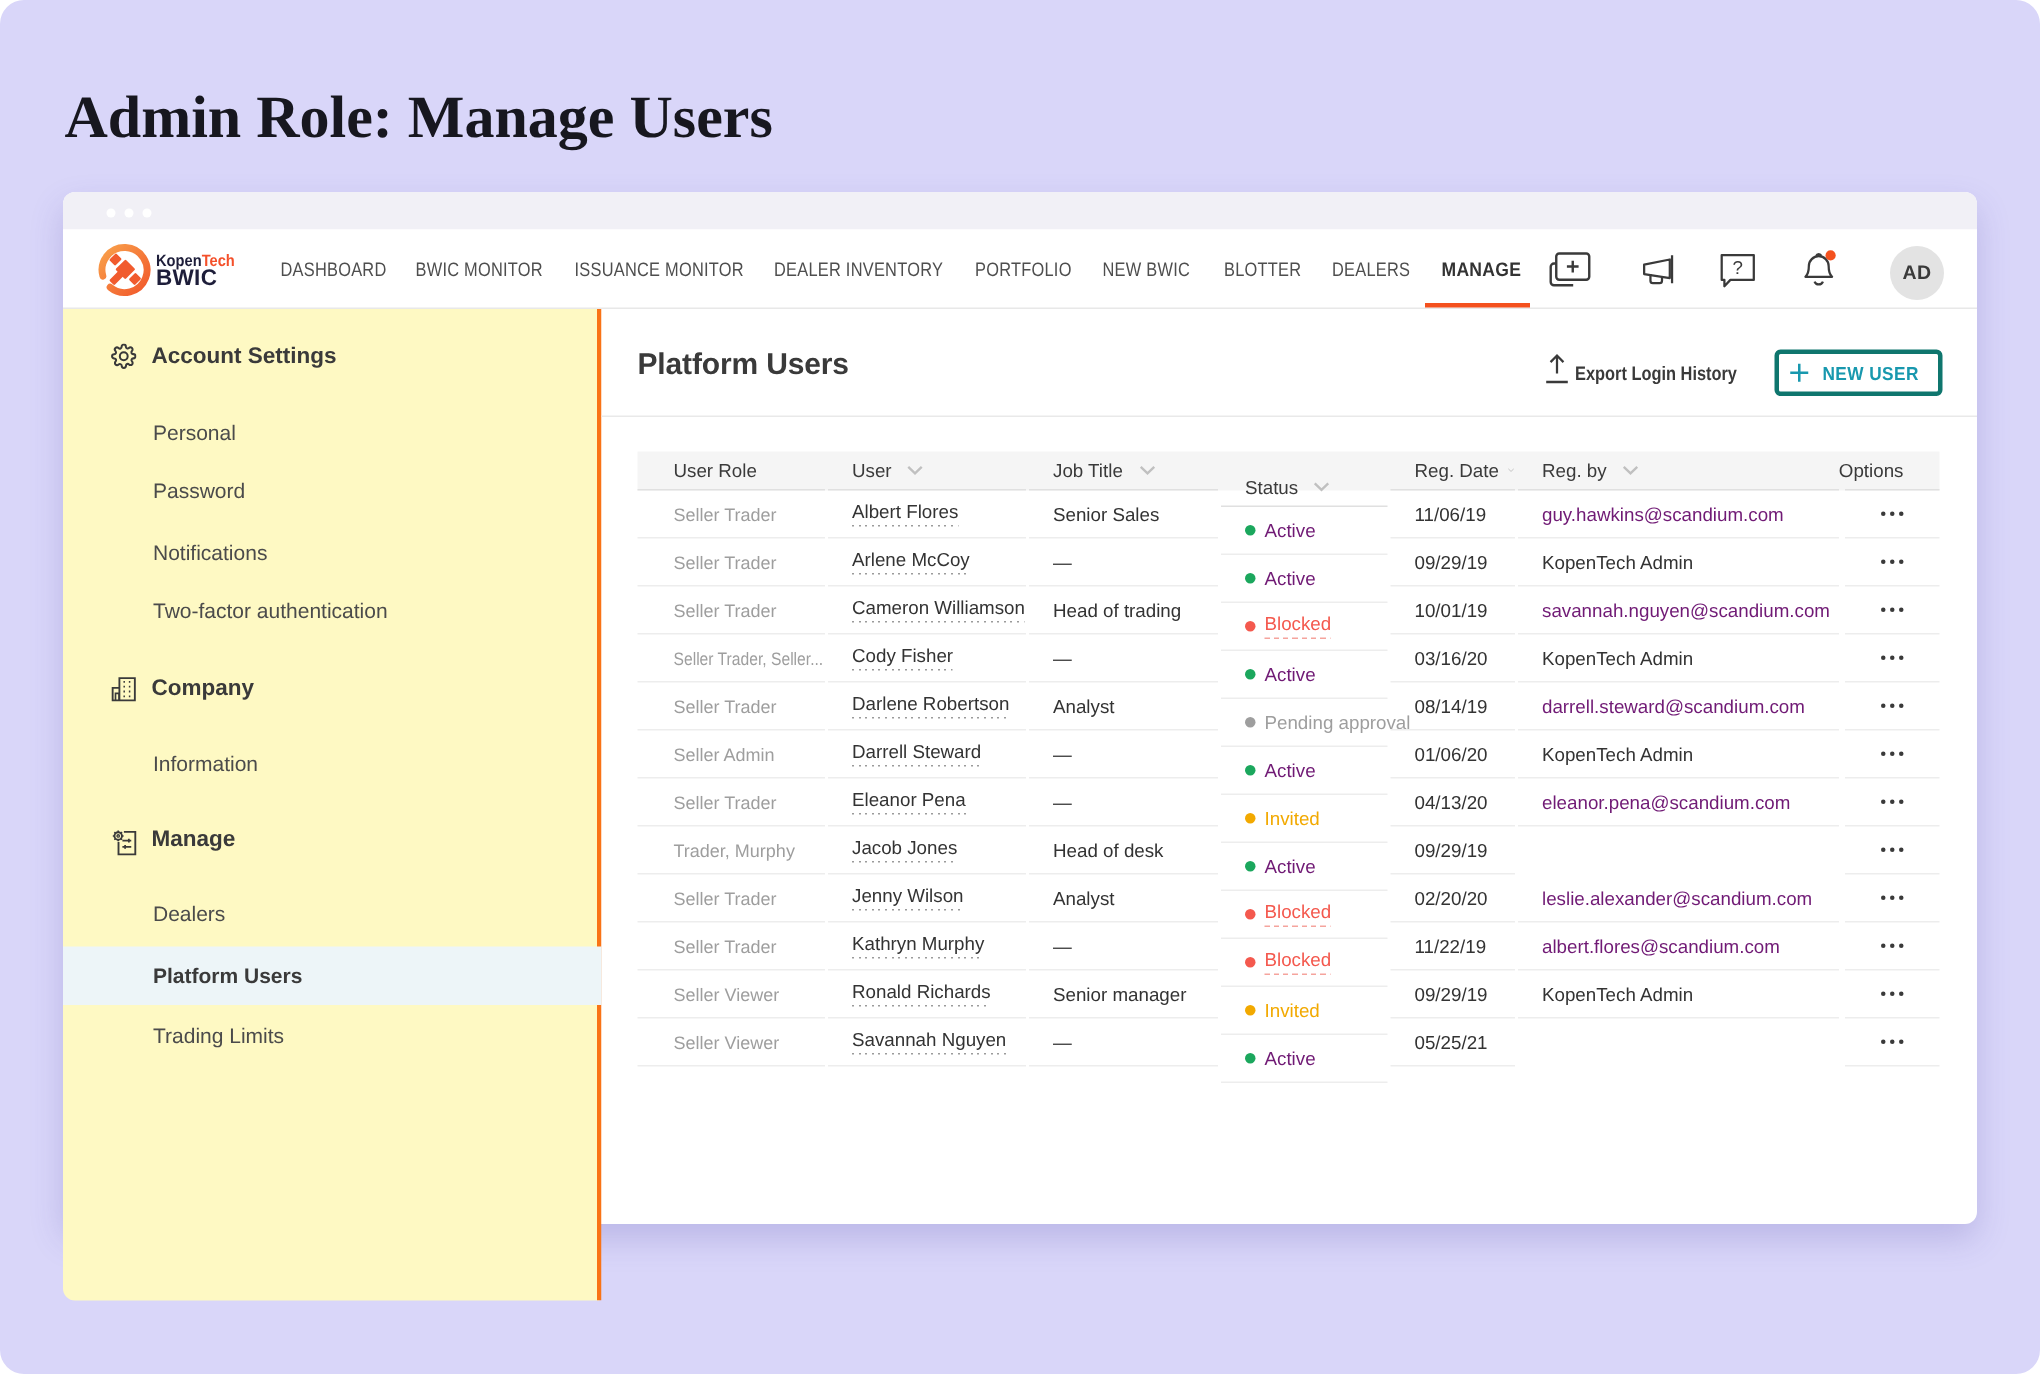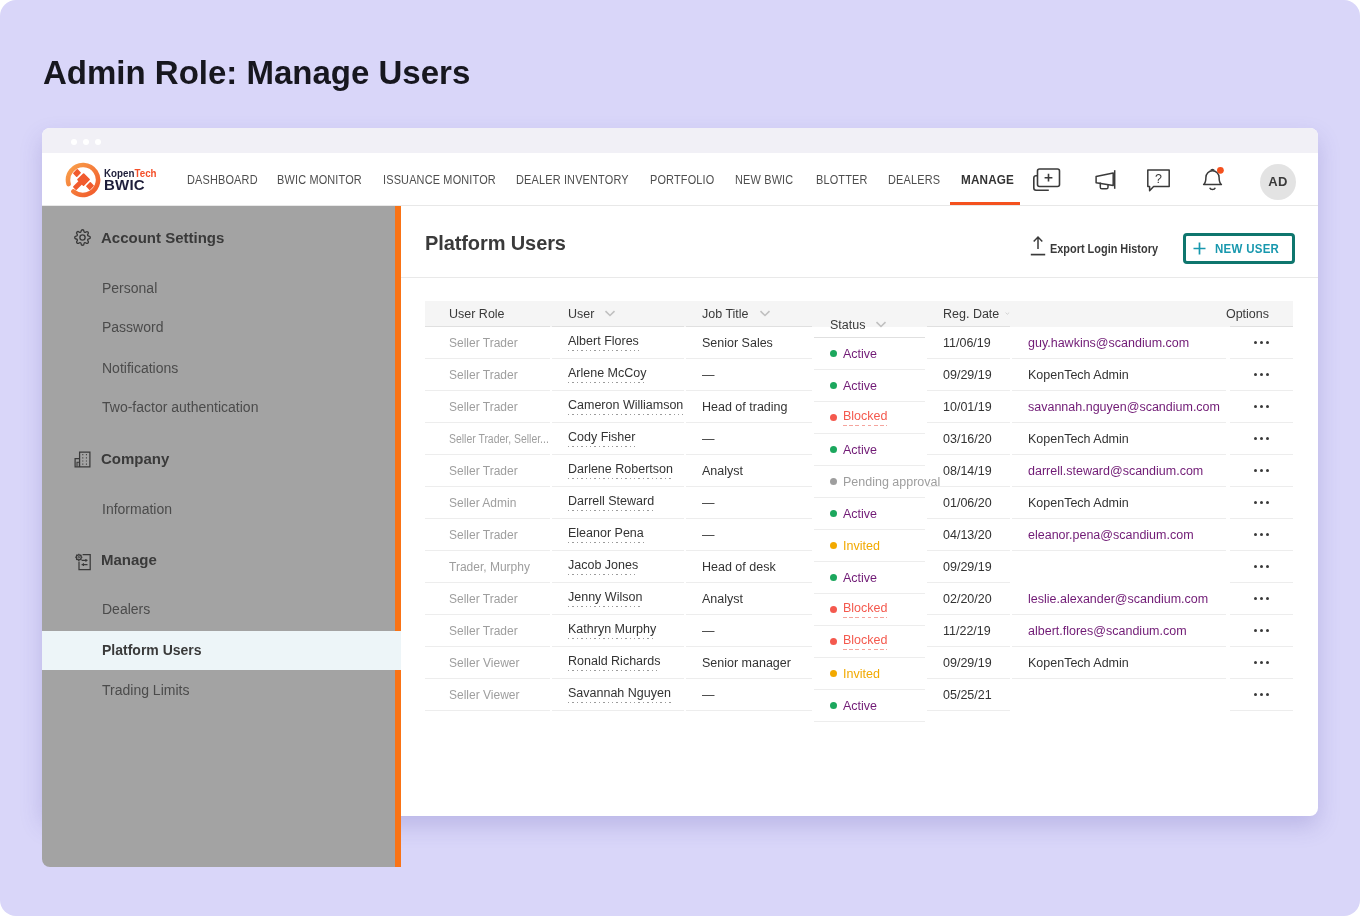--- a/index.html
+++ b/index.html
@@ -1,29 +1,29 @@
 <!DOCTYPE html>
 <html><head>
 <meta charset="utf-8">
 <style>
 * { margin:0; padding:0; box-sizing:border-box; }
 html,body { width:1360px; height:916px; background:#fff; font-family:"Liberation Sans", sans-serif; }
 .page { position:absolute; left:0; top:0; width:1360px; height:916px; background:#d9d6f9; border-radius:16px; overflow:hidden; }
-.title { position:absolute; left:43px; top:54px; font-size:33px; font-weight:700; color:#17171f; letter-spacing:0; }
+.title { position:absolute; left:43px; top:54px; font-size:40px; font-weight:700; color:#17171f; letter-spacing:0;font-family:Liberation Serif, serif; }
 .window { position:absolute; left:42px; top:128px; width:1276px; height:688px; background:#fff; border-radius:8px; box-shadow:0 10px 22px rgba(84,74,170,0.22); }
 .titlebar { position:absolute; left:0; top:0; width:1276px; height:25px; background:#f1f0f6; border-radius:8px 8px 0 0; }
 .dot { position:absolute; top:11px; width:6px; height:6px; border-radius:50%; background:#fff; }
 
 .apphead { position:absolute; left:0; top:25px; width:1276px; height:53px; background:#fff; border-bottom:1px solid #e8e8e8; }
 .nav { position:absolute; top:25px; height:52px; font-size:13px; color:#4e4e4e; letter-spacing:0.2px; }
 .nav span { position:absolute; top:19px; white-space:nowrap; transform:scaleX(0.84); transform-origin:left center; }
 .manage-underline { position:absolute; left:908px; top:74px; width:70px; height:3px; background:#f4511e; z-index:3; }
 .avatar { position:absolute; left:1218px; top:36px; width:36px; height:36px; border-radius:50%; background:#e3e3e3; color:#3a3a3a; font-size:13px; font-weight:700; text-align:center; line-height:36px; letter-spacing:0.3px; }
 
-.sidebar { position:absolute; left:0; top:78px; width:359px; height:661px; border-right:6px solid #f97316; background:#a3a3a3; border-radius:0 0 0 8px; }
+.sidebar { position:absolute; left:0; top:78px; width:359px; height:661px; border-right:3px solid #f97316; background:#fef9c3; border-radius:0 0 0 8px; }
 .side-h { position:absolute; left:59px; font-size:15px; font-weight:700; color:#3a3a3a; white-space:nowrap; }
 .side-i { position:absolute; left:60px; font-size:14px; color:#4b4b4b; white-space:nowrap; }
 .side-hl { position:absolute; left:0; top:425px; width:359px; height:39px; background:#edf5f8; }
 .sideicon { position:absolute; left:32px; }
 
 .main-divider { position:absolute; left:359px; top:149px; width:917px; height:1px; background:#e9e9e9; }
 .h2 { position:absolute; left:383px; top:104px; font-size:20px; font-weight:700; color:#3a3a3a; letter-spacing:-0.1px; }
 .export { position:absolute; left:1008px; top:113px; font-size:13px; font-weight:700; color:#3a3a3a; transform:scaleX(0.84); transform-origin:left center; white-space:nowrap; }
 .newuser { position:absolute; left:1141px; top:105px; width:112px; height:31px; border:3px solid #0f766e; border-radius:4px; color:#1898ae; font-size:12.5px; font-weight:700; letter-spacing:0.3px; display:flex; align-items:center; justify-content:center; }
 
@@ -174,20 +174,23 @@
           </svg></div>
       <div class="cell c3">Job Title <svg class="caret" width="12" height="7" viewBox="0 0 12 7">
             <path d="M1.5 1.2 L6 5.5 L10.5 1.2" fill="none" stroke="#c0c0c0" stroke-width="1.6"></path>
           </svg></div>
       <div class="cell c4">Status <svg class="caret" width="12" height="7" viewBox="0 0 12 7">
             <path d="M1.5 1.2 L6 5.5 L10.5 1.2" fill="none" stroke="#c0c0c0" stroke-width="1.6"></path>
           </svg></div>
       <div class="cell c5">Reg. Date <svg class="caret" style="margin-left:6px" width="12" height="7" viewBox="0 0 12 7">
             <path d="M1.5 1.2 L6 5.5 L10.5 1.2" fill="none" stroke="#c0c0c0" stroke-width="1.6"></path>
           </svg></div>
+      <div class="cell c6">Reg. by <svg class="caret" width="12" height="7" viewBox="0 0 12 7">
+            <path d="M1.5 1.2 L6 5.5 L10.5 1.2" fill="none" stroke="#c0c0c0" stroke-width="1.6"></path>
+          </svg></div>
       <div class="cell c7">Options</div>
     </div>
     <div id="rows">
         <div class="row" style="top:199px">
     <div class="cell c1 gray">Seller Trader</div>
     <div class="cell c2">
             <span class="name">Albert Flores</span>
           </div>
     <div class="cell c3">Senior Sales</div>
     <div class="cell c4 st-active"><span class="sdot sd-g"></span>Active</div>

